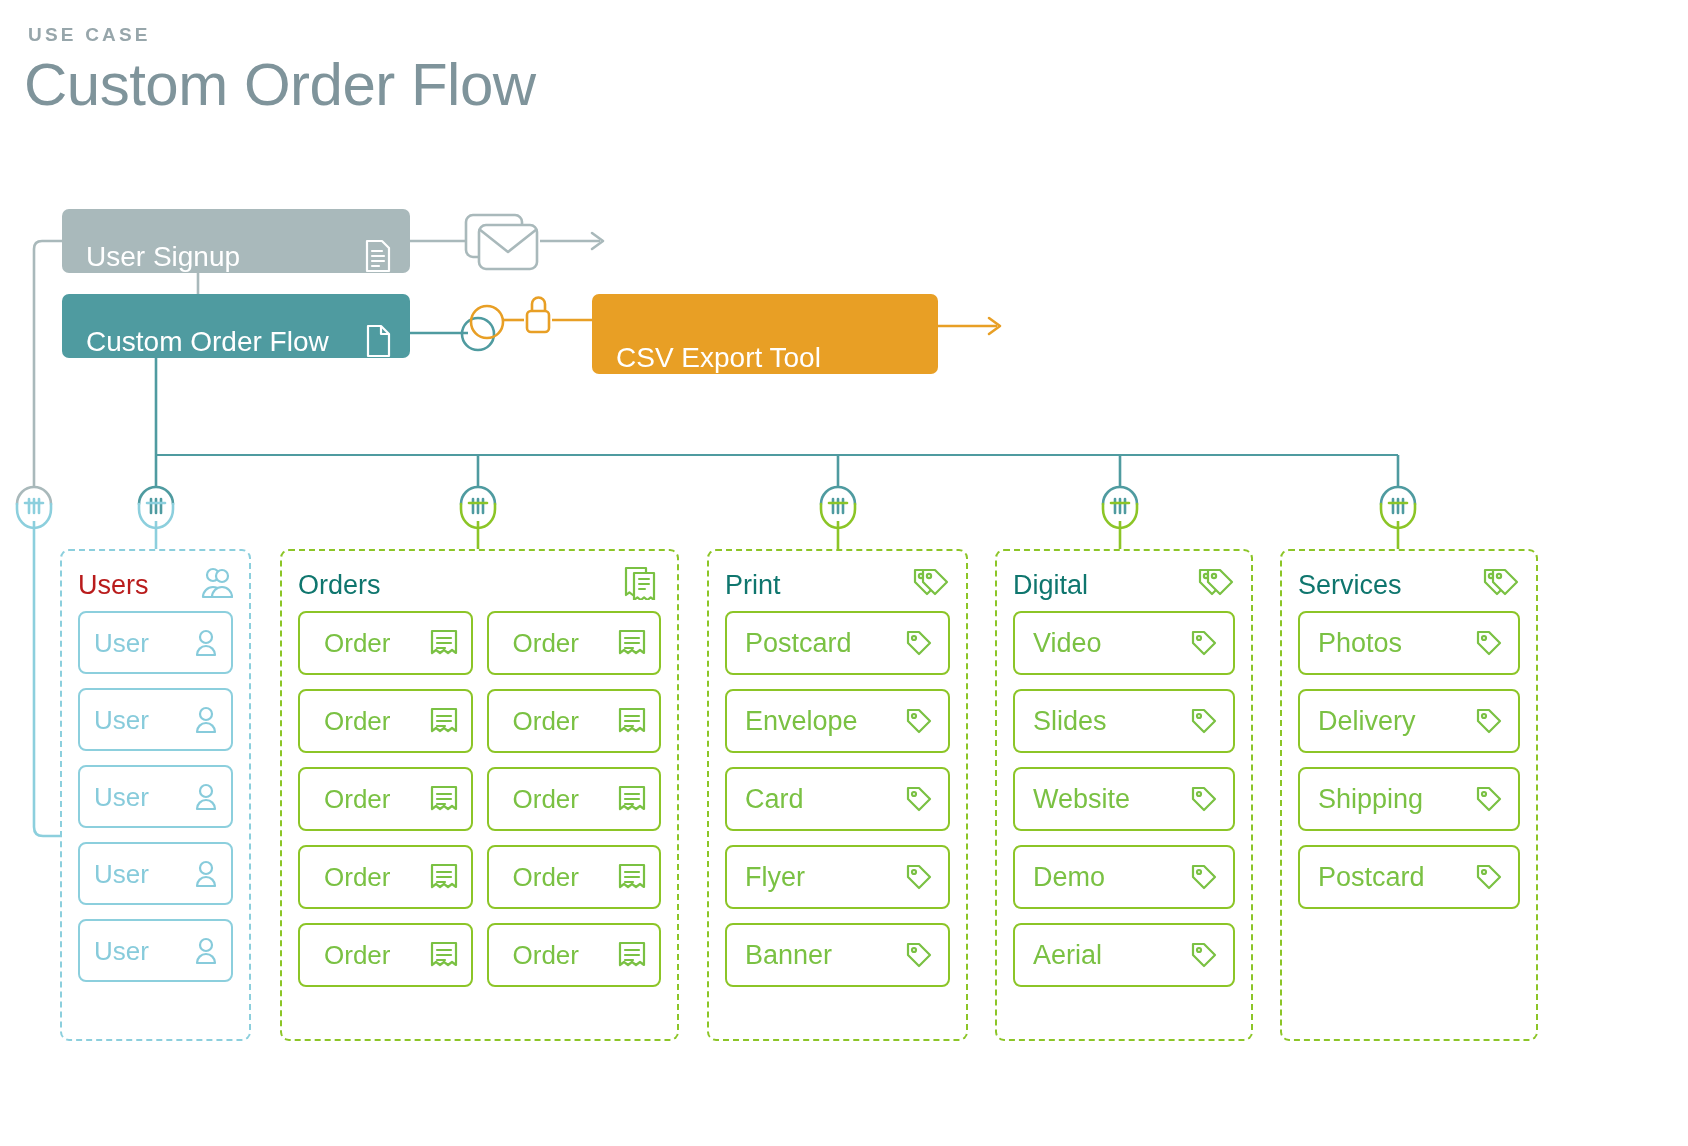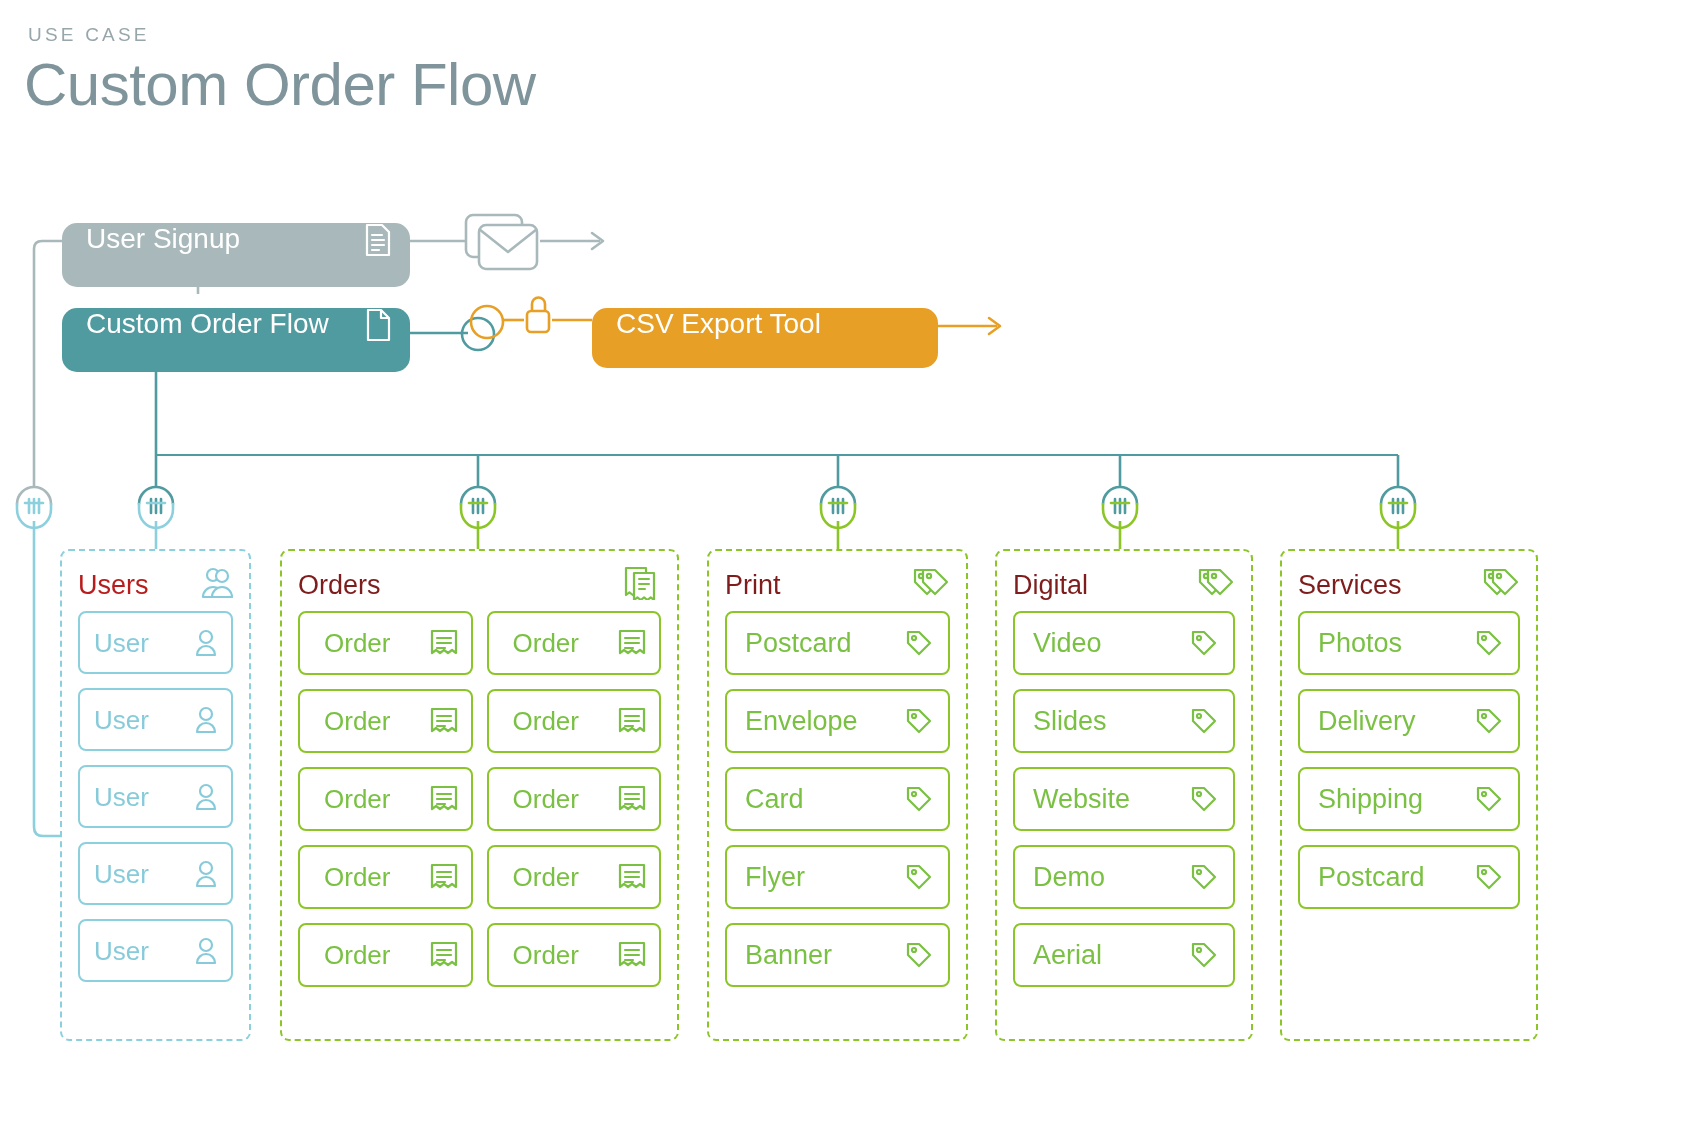--- a/index.html
+++ b/index.html
@@ -9,63 +9,62 @@
     font-family:"Liberation Sans", sans-serif;
     position:relative;
     overflow:hidden;
     -webkit-font-smoothing:antialiased;
   }
   .root{position:absolute;left:0;top:0;width:1688px;height:1146px;}
 
   
   .eyebrow{
     position:absolute;left:28px;top:24px;
-    font-size:19px;font-weight:normal;letter-spacing:3.2px;
+    font-size:19px;font-weight:bold;letter-spacing:3.2px;
     color:#97a6ab;
   }
   .page-title{
     position:absolute;left:24px;top:50px;
     font-size:60px;font-weight:400;color:#7f949b;
     letter-spacing:-0.5px;white-space:nowrap;
   }
 
   
   .wires{position:absolute;left:0;top:0;width:1688px;height:1146px;pointer-events:none;}
 
   
   .pbox{
-    position:absolute;border-radius:15px;
-    display:flex;align-items:flex-start;
+    position:absolute;border-radius:7px;
+    display:flex;align-items:flex-end;
     box-sizing:border-box;
     padding:0 18px 0 24px;
-    margin-top:14px;
   }
   .pbox .plabel{
     color:#ffffff;font-size:28px;font-weight:400;white-space:nowrap;
     flex:1 1 auto;
   }
   .pbox .picon{flex:0 0 auto;display:flex;align-items:center;justify-content:center;}
 
   #box-user-signup{left:62px;top:209px;width:348px;height:64px;background:#a9b9bb;}
   #box-custom-order{left:62px;top:294px;width:348px;height:64px;background:#4f9ba0;}
-  #box-csv-export{left:592px;top:294px;width:346px;height:60px;background:#e89f25;}
+  #box-csv-export{left:592px;top:294px;width:346px;height:80px;background:#e89f25;}
 
   
   .group{
     position:absolute;box-sizing:border-box;
     border:2px dashed #8cc527;
     border-radius:9px;
     padding:14px 16px 16px 16px;
   }
   .group.teal{border-color:#8ccfdd;}
   .group-head{
     display:flex;align-items:center;justify-content:space-between;
     height:40px;margin-bottom:6px;
   }
-  .group-title{font-size:27px;color:#7f1d1d;white-space:nowrap;line-height:1;}
+  .group-title{font-size:27px;color:#0f766e;white-space:nowrap;line-height:1;}
   .group.teal .group-title{color:#b91c1c;}
   .group-head .ghicon{flex:0 0 auto;}
 
   .items{display:flex;gap:14px;}
   .col{display:flex;flex-direction:column;gap:14px;flex:1 1 0;}
 
   .item{
     box-sizing:border-box;
     border:2px solid #8cc527;border-radius:8px;
     height:64px;

